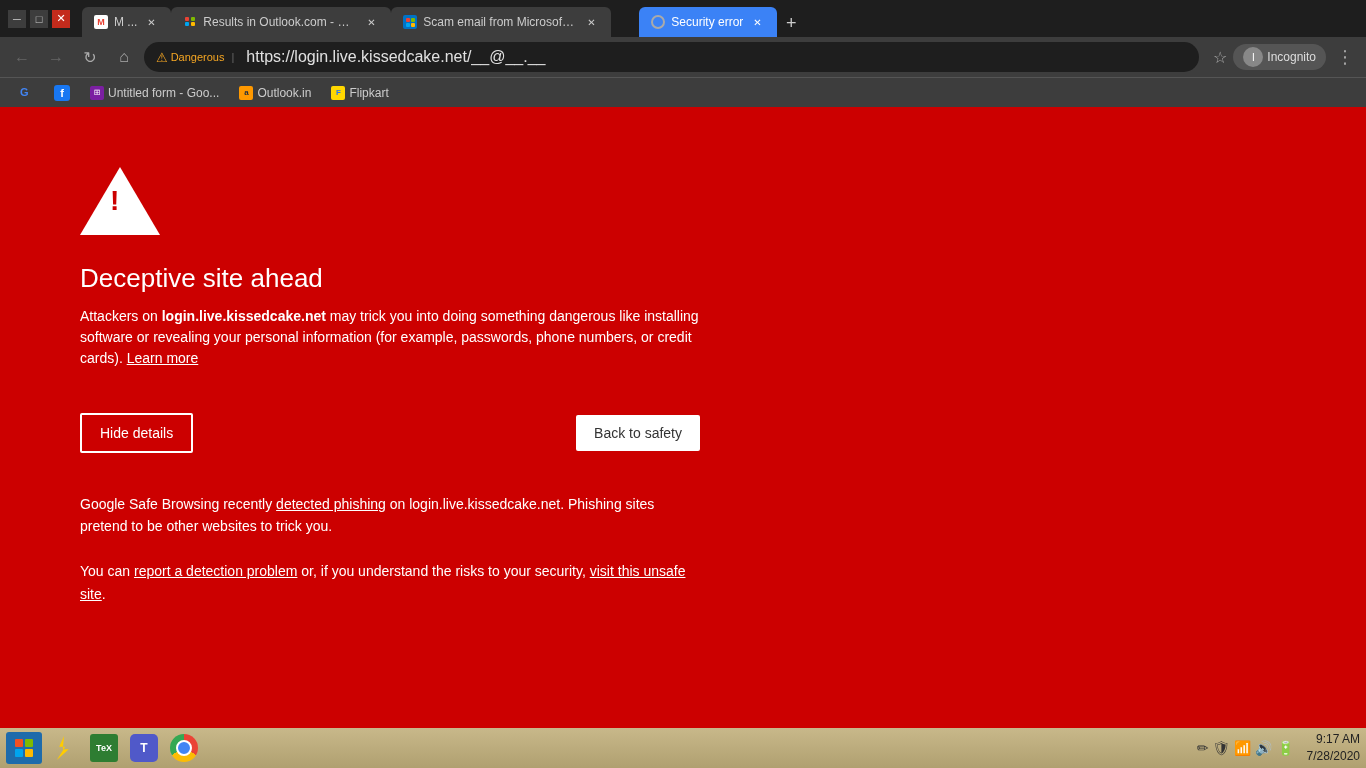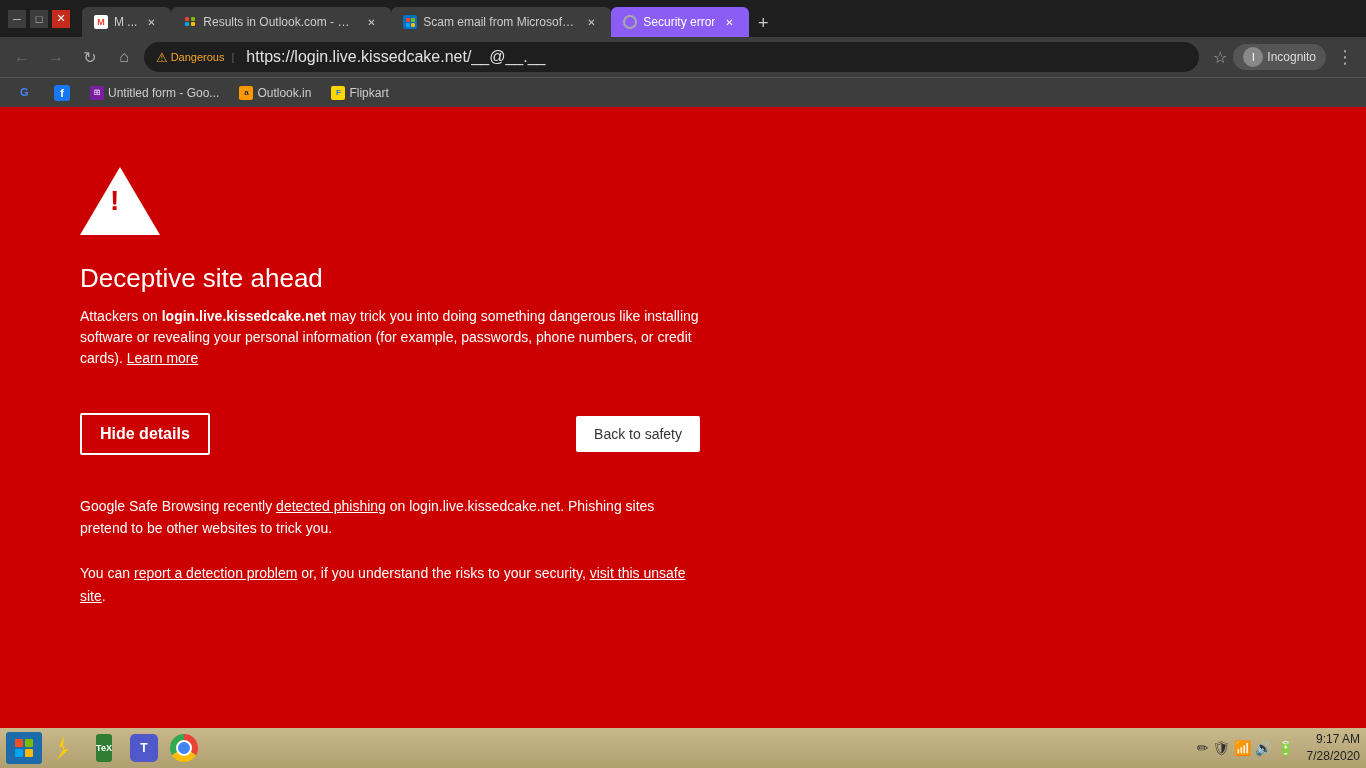--- a/index.html
+++ b/index.html
@@ -38,21 +38,21 @@
       border-radius: 6px 6px 0 0;
       font-size: 12px;
       color: #ccc;
       gap: 6px;
       max-width: 220px;
       overflow: hidden;
       white-space: nowrap;
       position: relative;
       cursor: pointer;
     }
-    .tab.active { background: #8b5cf6; color: white; }
+    .tab.active { background: #3b82f6; color: white; margin-left: 28px; }
     .tab-favicon { width: 14px; height: 14px; flex-shrink: 0; }
     .tab-title { flex: 1; overflow: hidden; text-overflow: ellipsis; font-size: 12px; }
     .tab-close {
       width: 16px; height: 16px;
       border-radius: 50%;
       display: flex; align-items: center; justify-content: center;
       font-size: 10px;
       cursor: pointer;
       flex-shrink: 0;
     }
@@ -211,24 +211,23 @@
       justify-content: space-between;
       margin-bottom: 40px;
       width: 620px;
     }
 
     .btn-hide-details {
       background: transparent;
       border: 2px solid white;
       color: white;
       padding: 10px 18px;
-      font-size: 16px;
+      font-size: 14px;
       cursor: pointer;
       border-radius: 2px;
-      font-weight: bold;
     }
 
     .btn-back-safety {
       background: white;
       border: none;
       color: #333;
       padding: 10px 18px;
       font-size: 14px;
       cursor: pointer;
       border-radius: 2px;
@@ -301,21 +300,21 @@
       cursor: pointer;
     }
 
     
     .app-lightning {
       width: 24px; height: 24px;
       background: #ffcc00;
       clip-path: polygon(50% 0%, 30% 45%, 55% 45%, 20% 100%, 70% 55%, 45% 55%);
     }
     .app-tex {
-      width: 16px; height: 28px;
+      width: 28px; height: 28px;
       background: #2E7D32;
       border-radius: 3px;
       display: flex; align-items: center; justify-content: center;
       color: white; font-size: 9px; font-weight: bold;
     }
     .app-teams {
       width: 28px; height: 28px;
       background: #5059c9;
       border-radius: 5px;
       display: flex; align-items: center; justify-content: center;

